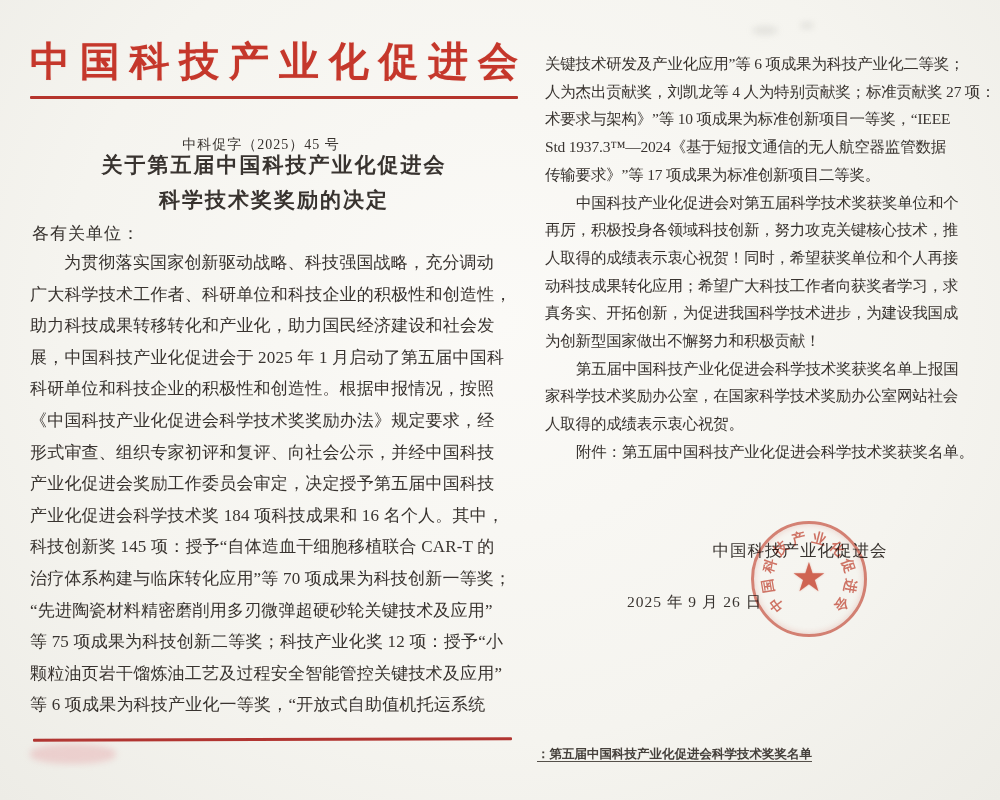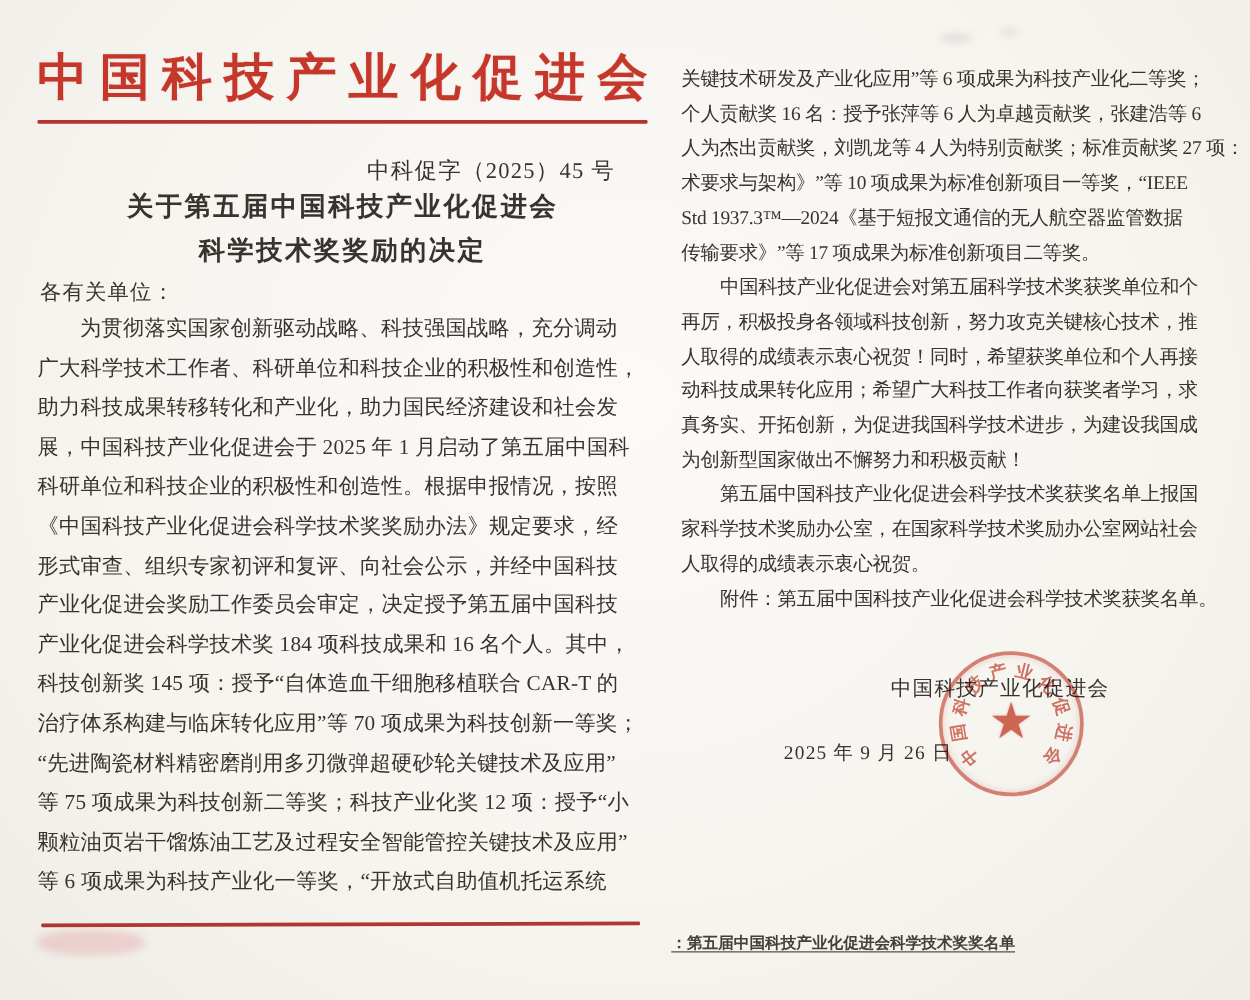--- a/index.html
+++ b/index.html
@@ -17,23 +17,23 @@
     position:absolute; left:0; top:40px; width:100%;
     font-size:40px; font-weight:bold; color:#c5372b;
     text-align:justify; text-align-last:justify; line-height:1.1;
     text-shadow:0 0 1px rgba(197,55,43,.35);
   }
   .masthead-rule {
     position:absolute; left:0; top:96px; width:100%; height:3px;
     background:#b5342c; border-radius:1px;
   }
   .doc-number {
-    position:absolute; left:0; top:124px; width:100%;
-    text-align:right; padding-right:26px; box-sizing:border-box;
-    font-size:18px; letter-spacing:1px;
+    position:absolute; left:0; top:136px; width:100%;
+    text-align:center; padding-right:26px; box-sizing:border-box;
+    font-size:14px; letter-spacing:1px;
   }
   .doc-title { position:absolute; left:0; width:100%; text-align:center;
     font-size:21px; font-weight:bold; letter-spacing:2px; }
   .doc-title.l1 { top:151px; }
   .doc-title.l2 { top:186px; }
   .salutation { position:absolute; left:2px; top:222px; font-size:17px; letter-spacing:1px; }
   .body-left {
     position:absolute; left:0; top:247px; width:100%;
     font-size:17px; line-height:31.6px; letter-spacing:.2px; white-space:nowrap;
   }
@@ -133,21 +133,20 @@
       <div class="line">等 6 项成果为科技产业化一等奖，“开放式自助值机托运系统</div>
     </div>
   </div>
 
   <div class="page-foot-rule"></div>
   <div class="foot-smudge"></div>
 
   <div class="right-page">
     <div class="body-right">
       <div class="line">关键技术研发及产业化应用”等 6 项成果为科技产业化二等奖；</div>
-      <div class="line">个人贡献奖 16 名：授予张萍等 6 人为卓越贡献奖，张建浩等 6</div>
       <div class="line">人为杰出贡献奖，刘凯龙等 4 人为特别贡献奖；标准贡献奖 27 项：</div>
       <div class="line">术要求与架构》”等 10 项成果为标准创新项目一等奖，“IEEE</div>
       <div class="line">Std 1937.3™—2024《基于短报文通信的无人航空器监管数据</div>
       <div class="line">传输要求》”等 17 项成果为标准创新项目二等奖。</div>
       <div class="line indent">中国科技产业化促进会对第五届科学技术奖获奖单位和个</div>
       <div class="line">再厉，积极投身各领域科技创新，努力攻克关键核心技术，推</div>
       <div class="line">人取得的成绩表示衷心祝贺！同时，希望获奖单位和个人再接</div>
       <div class="line">动科技成果转化应用；希望广大科技工作者向获奖者学习，求</div>
       <div class="line">真务实、开拓创新，为促进我国科学技术进步，为建设我国成</div>
       <div class="line">为创新型国家做出不懈努力和积极贡献！</div>

